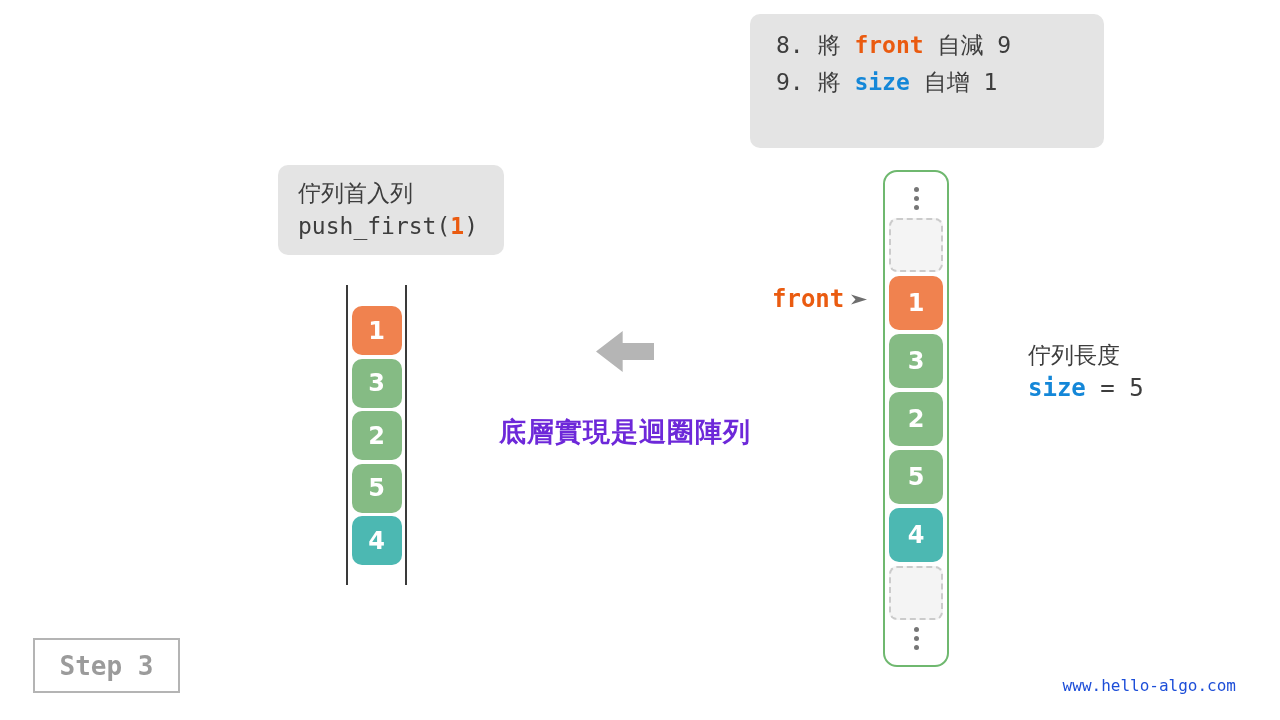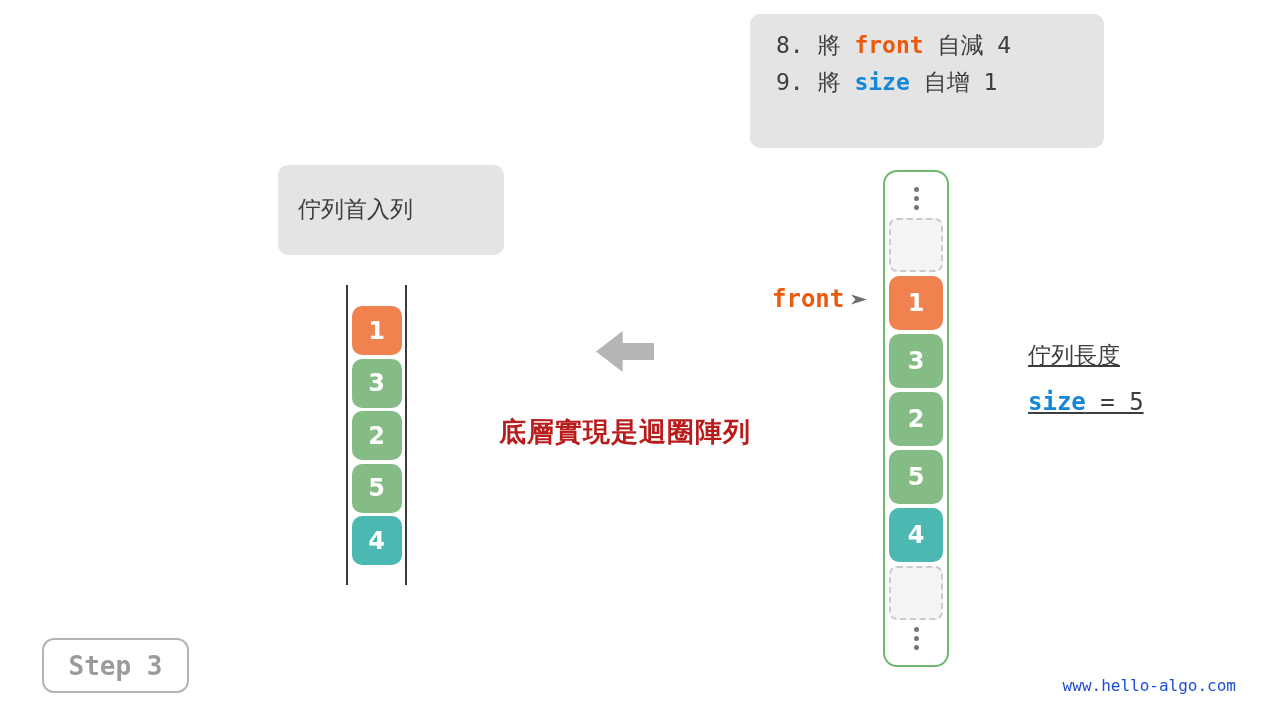--- a/index.html
+++ b/index.html
@@ -7,21 +7,21 @@
   body { font-family: "DejaVu Sans", sans-serif; position: relative; }
   .abs { position: absolute; }
   .mono { font-family: "DejaVu Sans Mono", "Liberation Mono", monospace; }
 
   
   .gray-box { background: #e4e4e4; border-radius: 10px; color: #3d3d3d; }
   .steps-box { left: 750px; top: 14px; width: 354px; height: 134px; padding: 13px 26px; font-size: 23px; }
   .steps-box .line { line-height: 37px; white-space: pre; font-family: "DejaVu Sans Mono", "DejaVu Sans", sans-serif; }
   .code { font-family: "DejaVu Sans Mono", "Liberation Mono", monospace; font-weight: bold; }
 
-  .op-box { left: 278px; top: 165px; width: 226px; height: 90px; padding: 28px 20px; font-size: 23px; }
+  .op-box { left: 278px; top: 165px; width: 226px; height: 90px; padding: 12px 20px; font-size: 23px; }
   .op-box .line { line-height: 33px; white-space: pre; }
 
   
   .left-array { left: 346px; top: 285px; width: 61px; height: 300px;
                 border-left: 2px solid #3a3a3a; border-right: 2px solid #3a3a3a;
                 display: flex; flex-direction: column; align-items: center;
                 padding-top: 21px; gap: 3.5px; }
   .cell { width: 50px; height: 49px; border-radius: 10px; color: #ffffff;
           font-weight: bold; font-size: 24px; display: flex; align-items: center; justify-content: center; }
 
@@ -45,55 +45,56 @@
                      justify-content: center; gap: 4px; }
   .rcell { width: 54px; height: 54px; border-radius: 10px; color: #ffffff;
            font-weight: bold; font-size: 24px; display: flex; align-items: center; justify-content: center; flex: none; }
   .empty-cell { width: 54px; height: 54px; border-radius: 8px; background: #f4f4f4;
                 border: 2px dashed #cbcbcb; flex: none; }
   .dots { height: 30px; display: flex; flex-direction: column; align-items: center;
           justify-content: center; gap: 4px; flex: none; }
   .dots span { width: 5px; height: 5px; border-radius: 50%; background: #767676; display: block; }
 
   
-  .size-block { left: 1028px; top: 340px; font-size: 23px; color: #3d3d3d; text-decoration: underline; }
-  .size-line { margin-top: 17px; font-size: 24px; font-family: "DejaVu Sans Mono", "Liberation Mono", monospace; white-space: pre; }
+  .size-block { left: 1028px; top: 340px; font-size: 23px; color: #3d3d3d; }
+  .size-line { margin-top: 3px; font-size: 24px; font-family: "DejaVu Sans Mono", "Liberation Mono", monospace; white-space: pre; }
 
   
-  .step-badge { left: 42px; top: 638px; width: 147px; height: 55px; background: #ffffff;
-                border: 2px solid #b4b4b4; border-radius: 12px;
+  .step-badge { left: 33px; top: 638px; width: 147px; height: 55px; background: #ffffff;
+                border: 2px solid #b4b4b4; border-radius: 0;
                 display: flex; align-items: center; justify-content: center;
                 font-size: 26px; font-weight: bold; color: #9b9b9b; }
 
   
   .watermark { right: 44px; top: 676px; font-size: 16px; color: #1d4ed8; }
 </style>
 </head>
 <body>
 
 <div class="abs gray-box steps-box">
-  <div class="line"><span>8. 將 </span><span class="code" style="color: rgb(234, 91, 16);">front</span><span> 自減 4</span></div>
+  <div class="line"><span>8. 將 </span><span class="code" style="color: rgb(234, 91, 16);">front</span><span> 自減 9</span></div>
   <div class="line"><span>9. 將 </span><span class="code" style="color: rgb(20, 135, 216);">size</span><span> 自增 1</span></div>
 </div>
 
 <div class="abs gray-box op-box">
   <div class="line">佇列首入列</div>
+  <div class="line mono"><span>push_first(</span><span class="code" style="color: rgb(234, 91, 16);">1</span><span>)</span></div>
 </div>
 
 <div class="abs left-array">
   <div class="cell" style="background-color: rgb(240, 130, 79);">1</div>
   <div class="cell" style="background-color: rgb(133, 187, 132);">3</div>
   <div class="cell" style="background-color: rgb(133, 187, 132);">2</div>
   <div class="cell" style="background-color: rgb(133, 187, 132);">5</div>
   <div class="cell" style="background-color: rgb(76, 184, 178);">4</div>
 </div>
 
 <div class="abs block-arrow" style="background-color: rgb(181, 181, 181);"></div>
 
-<div class="abs caption" style="color: #b91c1c;">
+<div class="abs caption" style="color: #6d28d9;">
   <div>底層實現是迴圈陣列</div>
 </div>
 
 <div class="abs front-label code" style="color: rgb(234, 91, 16);">front</div>
 <div class="abs front-arrowhead"></div>
 
 <div class="abs right-container">
   <div class="dots">
       <span></span>
       <span></span>

